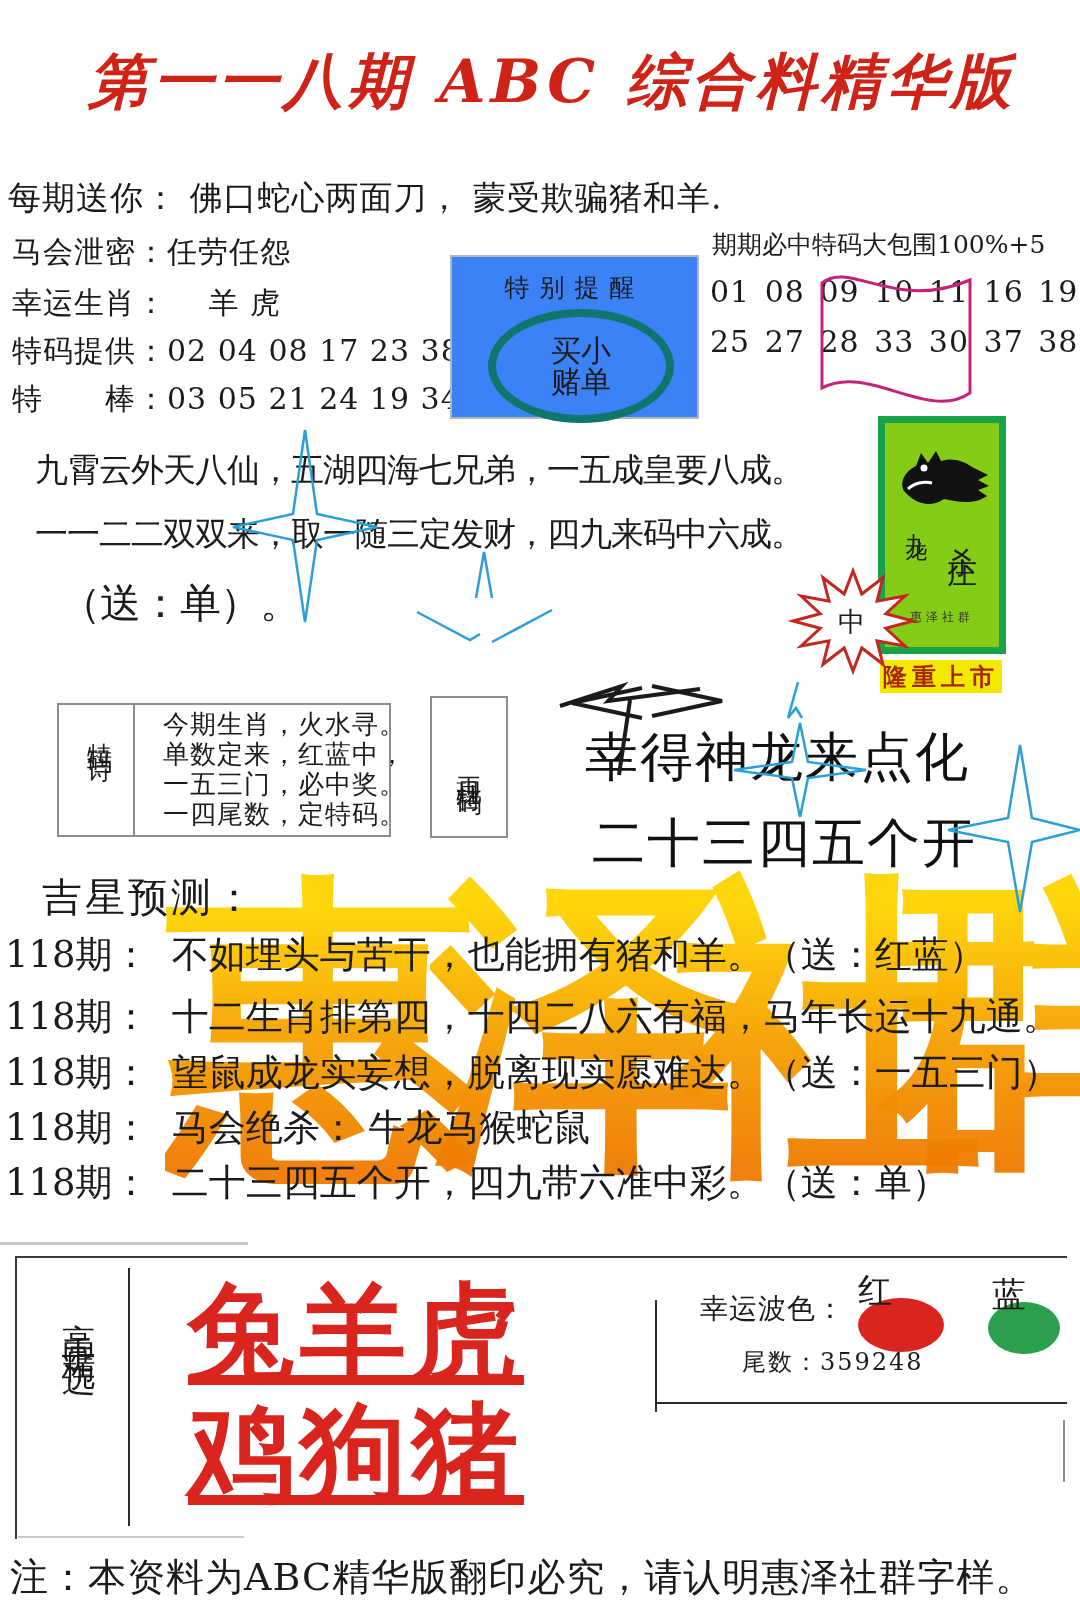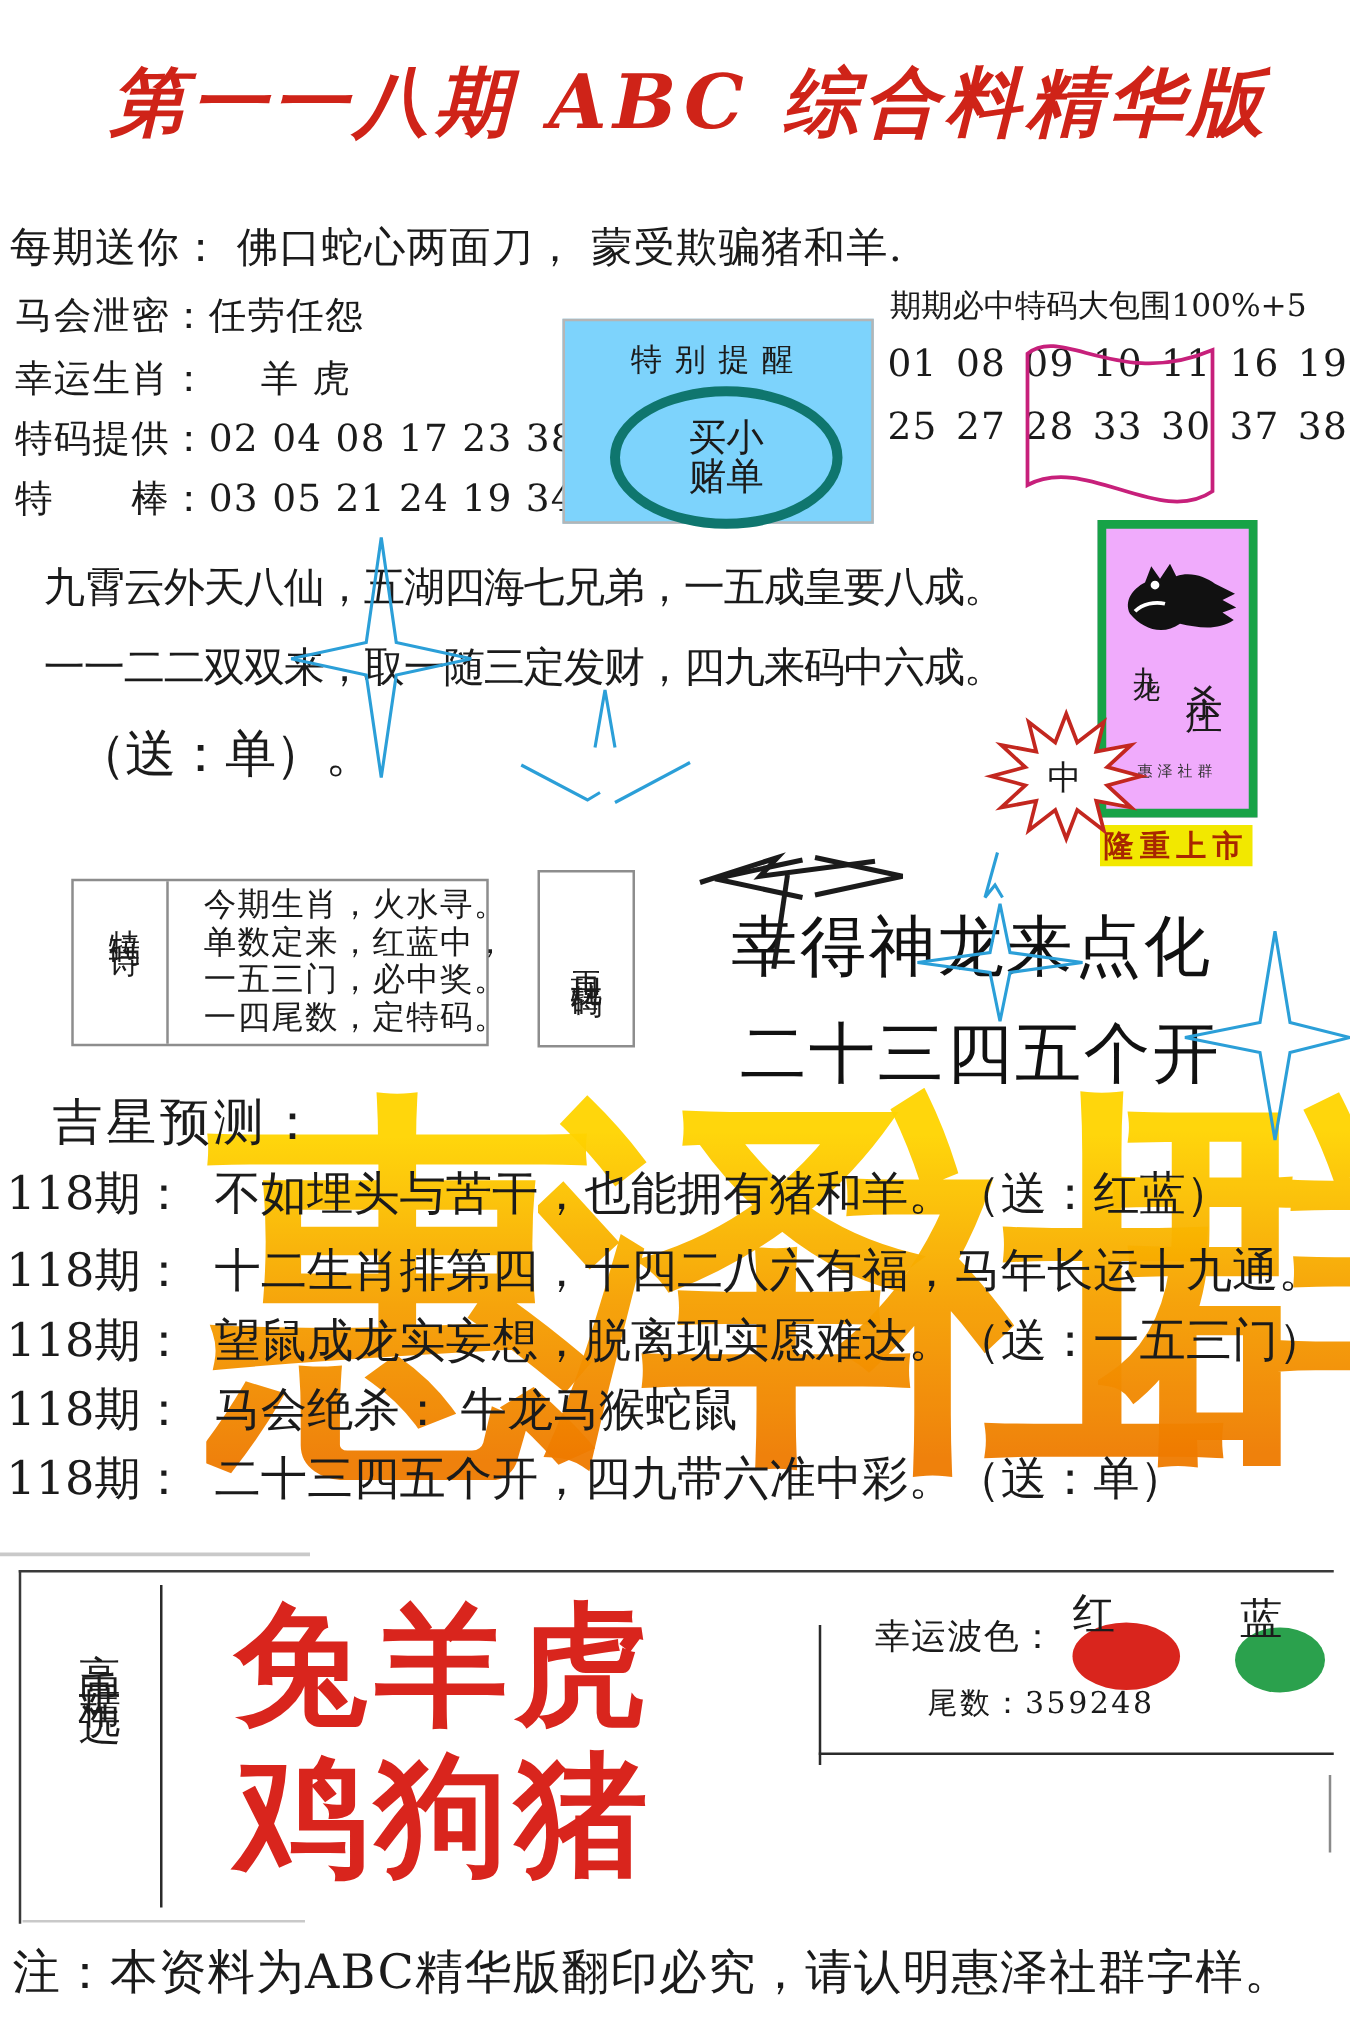--- a/index.html
+++ b/index.html
@@ -2,50 +2,50 @@
 <html><head>
 <meta charset="utf-8">
 <style>
   html,body{margin:0;padding:0;background:#fff;}
   .page{position:relative;width:1080px;height:1615px;background:#fff;overflow:hidden;
         font-family:"DejaVu Serif","Liberation Serif",serif;color:#1b1b1b;}
   .abs{position:absolute;white-space:nowrap;}.z2{z-index:2}.z4{z-index:4}
   .title{font-size:60px;color:#cf2318;letter-spacing:5px;font-weight:bold;}
   .info1{font-size:33px;letter-spacing:1px;}
   .info{font-size:30px;letter-spacing:1px;}
-  .reminder-box{left:450px;top:255px;width:245px;height:160px;border:2px solid #b5b5b5;background:#7dd3fc;}
+  .reminder-box{left:450px;top:255px;width:245px;height:160px;border:2px solid #b5b5b5;background:#3b82f6;}
   .reminder-title{width:100%;text-align:center;margin-top:14px;font-size:25px;letter-spacing:10px;}
   .reminder-oval{position:absolute;left:36px;top:52px;width:170px;height:98px;border:8px solid #0f766e;
                  border-radius:50%;display:flex;flex-direction:column;align-items:center;justify-content:center;
                  font-size:30px;line-height:1.05;}
   .surround-title{font-size:25px;letter-spacing:0px;}
   .surround-row{font-size:30px;word-spacing:4px;letter-spacing:1px;}
   .poem{font-size:33px;letter-spacing:-1px;}
-  .green-card{left:878px;top:416px;width:114px;height:224px;border:7px solid #17a347;background:#f0abfc;}
+  .green-card{left:878px;top:416px;width:114px;height:224px;border:7px solid #17a347;background:#84cc16;}
   .vtext{writing-mode:vertical-rl;text-orientation:upright;}
   .banner{left:880px;top:660px;width:122px;height:33px;background:#f2e800;color:#a82600;
           font-size:24px;font-weight:bold;letter-spacing:5px;display:flex;align-items:center;justify-content:center;}
   .tema-box{left:57px;top:703px;width:330px;height:130px;border:2px solid #8d8d8d;}
   .tema-divider{position:absolute;left:74px;top:0;width:2px;height:100%;background:#8d8d8d;}
   .tema-label{position:absolute;left:24px;top:18px;font-size:25px;letter-spacing:7px;}
   .tema-lines{position:absolute;left:104px;top:4px;font-size:26px;line-height:30px;letter-spacing:1px;}
   .reappear-box{left:430px;top:696px;width:74px;height:138px;border:2px solid #8d8d8d;
                 display:flex;align-items:center;justify-content:center;}
   .reappear-label{font-size:25px;letter-spacing:5px;}
   .slogan{font-size:53px;letter-spacing:2px;color:#111;}
   .forecast-head{font-size:40px;letter-spacing:3px;}
   .forecast-line{font-size:37px;letter-spacing:0px;}
   .forecast-line .lb{margin-right:22px;}
   .wm{position:absolute;font-size:312px;font-weight:bold;line-height:1;
       background:linear-gradient(180deg,#ffd400 12%,#f6a000 55%,#ef7b00 95%);
       -webkit-background-clip:text;background-clip:text;color:transparent;opacity:.95;}
   .bottom-panel{left:15px;top:1256px;width:1050px;height:281px;border-top:2px solid #3a3a3a;border-left:2px solid #3a3a3a;}
   .experts-label{left:56px;top:1296px;font-size:34px;letter-spacing:13px;}
   .vline1{left:128px;top:1268px;width:2px;height:258px;background:#2b2b2b;}
-  .red-zodiac{left:188px;top:1272px;font-size:106px;font-weight:bold;color:#d9251d;line-height:1.13;letter-spacing:6px;}
+  .red-zodiac{left:188px;top:1272px;font-size:106px;font-weight:bold;color:#d9251d;line-height:1.13;letter-spacing:6px;text-decoration:underline;}
   .vline2{left:655px;top:1300px;width:2px;height:112px;background:#2b2b2b;}
   .wave-label{left:700px;top:1290px;font-size:28px;letter-spacing:1px;}
   .wave-char{font-size:34px;z-index:3;}
   .ellipse{position:absolute;border-radius:50%;z-index:2;}
   .tail{left:742px;top:1346px;font-size:24px;letter-spacing:2px;}
   .hline{left:655px;top:1402px;width:412px;height:2px;background:#2b2b2b;}
   .footer{left:10px;top:1552px;font-size:38px;letter-spacing:1px;}
   .grayline{background:#c9c9c9;}
   svg{display:block;}
 </style>

